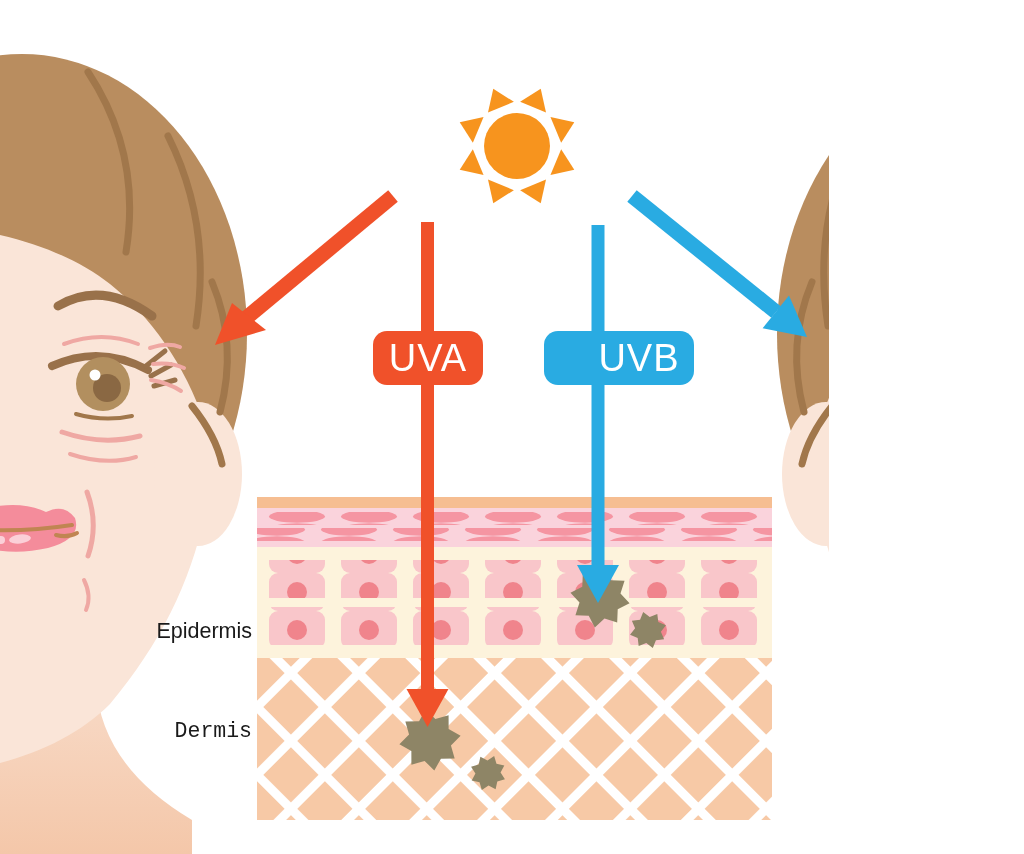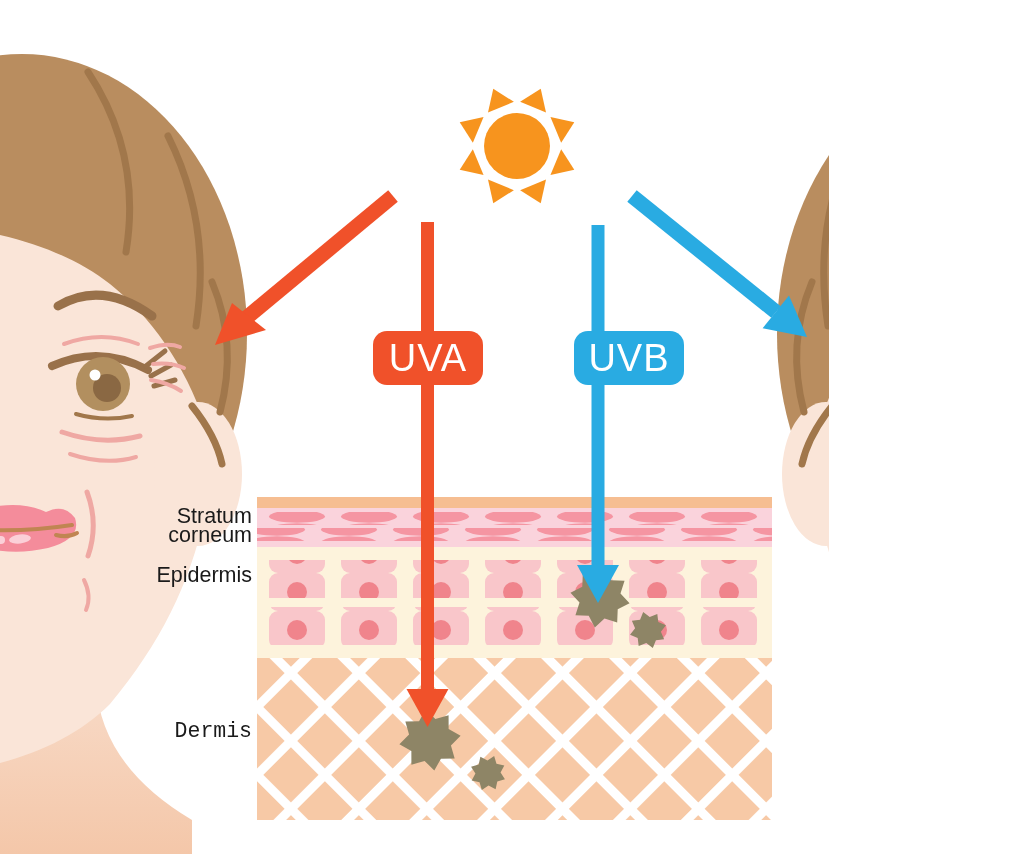--- a/index.html
+++ b/index.html
@@ -21,27 +21,27 @@
   .face-right{left:774px;transform:scaleX(-1);}
   .sun-svg{position:absolute;left:442px;top:71px;width:150px;height:150px;z-index:3;}
   .skin-svg{position:absolute;left:257px;top:497px;width:515px;height:323px;z-index:2;}
   .arrows-svg{position:absolute;left:0;top:0;width:1024px;height:854px;z-index:4;pointer-events:none;}
   .uv-badge{
     position:absolute;top:331px;width:110px;height:54px;border-radius:14px;z-index:5;
     display:flex;align-items:center;justify-content:center;
     color:#fff;font-size:38px;letter-spacing:1px;
   }
   .uva-badge{left:373px;background:var(--uva);}
-  .uvb-badge{left:574px;background:var(--uvb);}
+  .uvb-badge{left:544px;background:var(--uvb);padding-left:40px;}
   .layer-label{
     position:absolute;left:130px;width:122px;text-align:right;z-index:5;
     color:var(--label-text);font-size:21.5px;line-height:19px;font-weight:500;
   }
   .lbl-stratum{top:507px;}
-  .lbl-epidermis{top:566px;}
+  .lbl-epidermis{top:622px;}
   .lbl-dermis{top:722px;font-family:Liberation Mono, monospace;}
   .defs-holder{position:absolute;width:0;height:0;overflow:hidden;}
 </style>
 </head>
 <body>
 
 <div class="canvas">
 
   <svg class="defs-holder" aria-hidden="true">
     <defs>
@@ -185,17 +185,16 @@
     </g>
     <g>
       <line x1="598" y1="225" x2="598" y2="566" stroke="var(--uvb)" stroke-width="13"></line>
       <polygon points="598,603 577,565 619,565" fill="var(--uvb)"></polygon>
     </g>
   </svg>
 
   <div class="uv-badge uva-badge">UVA</div>
   <div class="uv-badge uvb-badge">UVB</div>
 
-  <div class="layer-label lbl-stratum">Stratum corneum</div>
   <div class="layer-label lbl-epidermis">Epidermis</div>
   <div class="layer-label lbl-dermis">Dermis</div>
 
 </div>
 
 </body></html>

